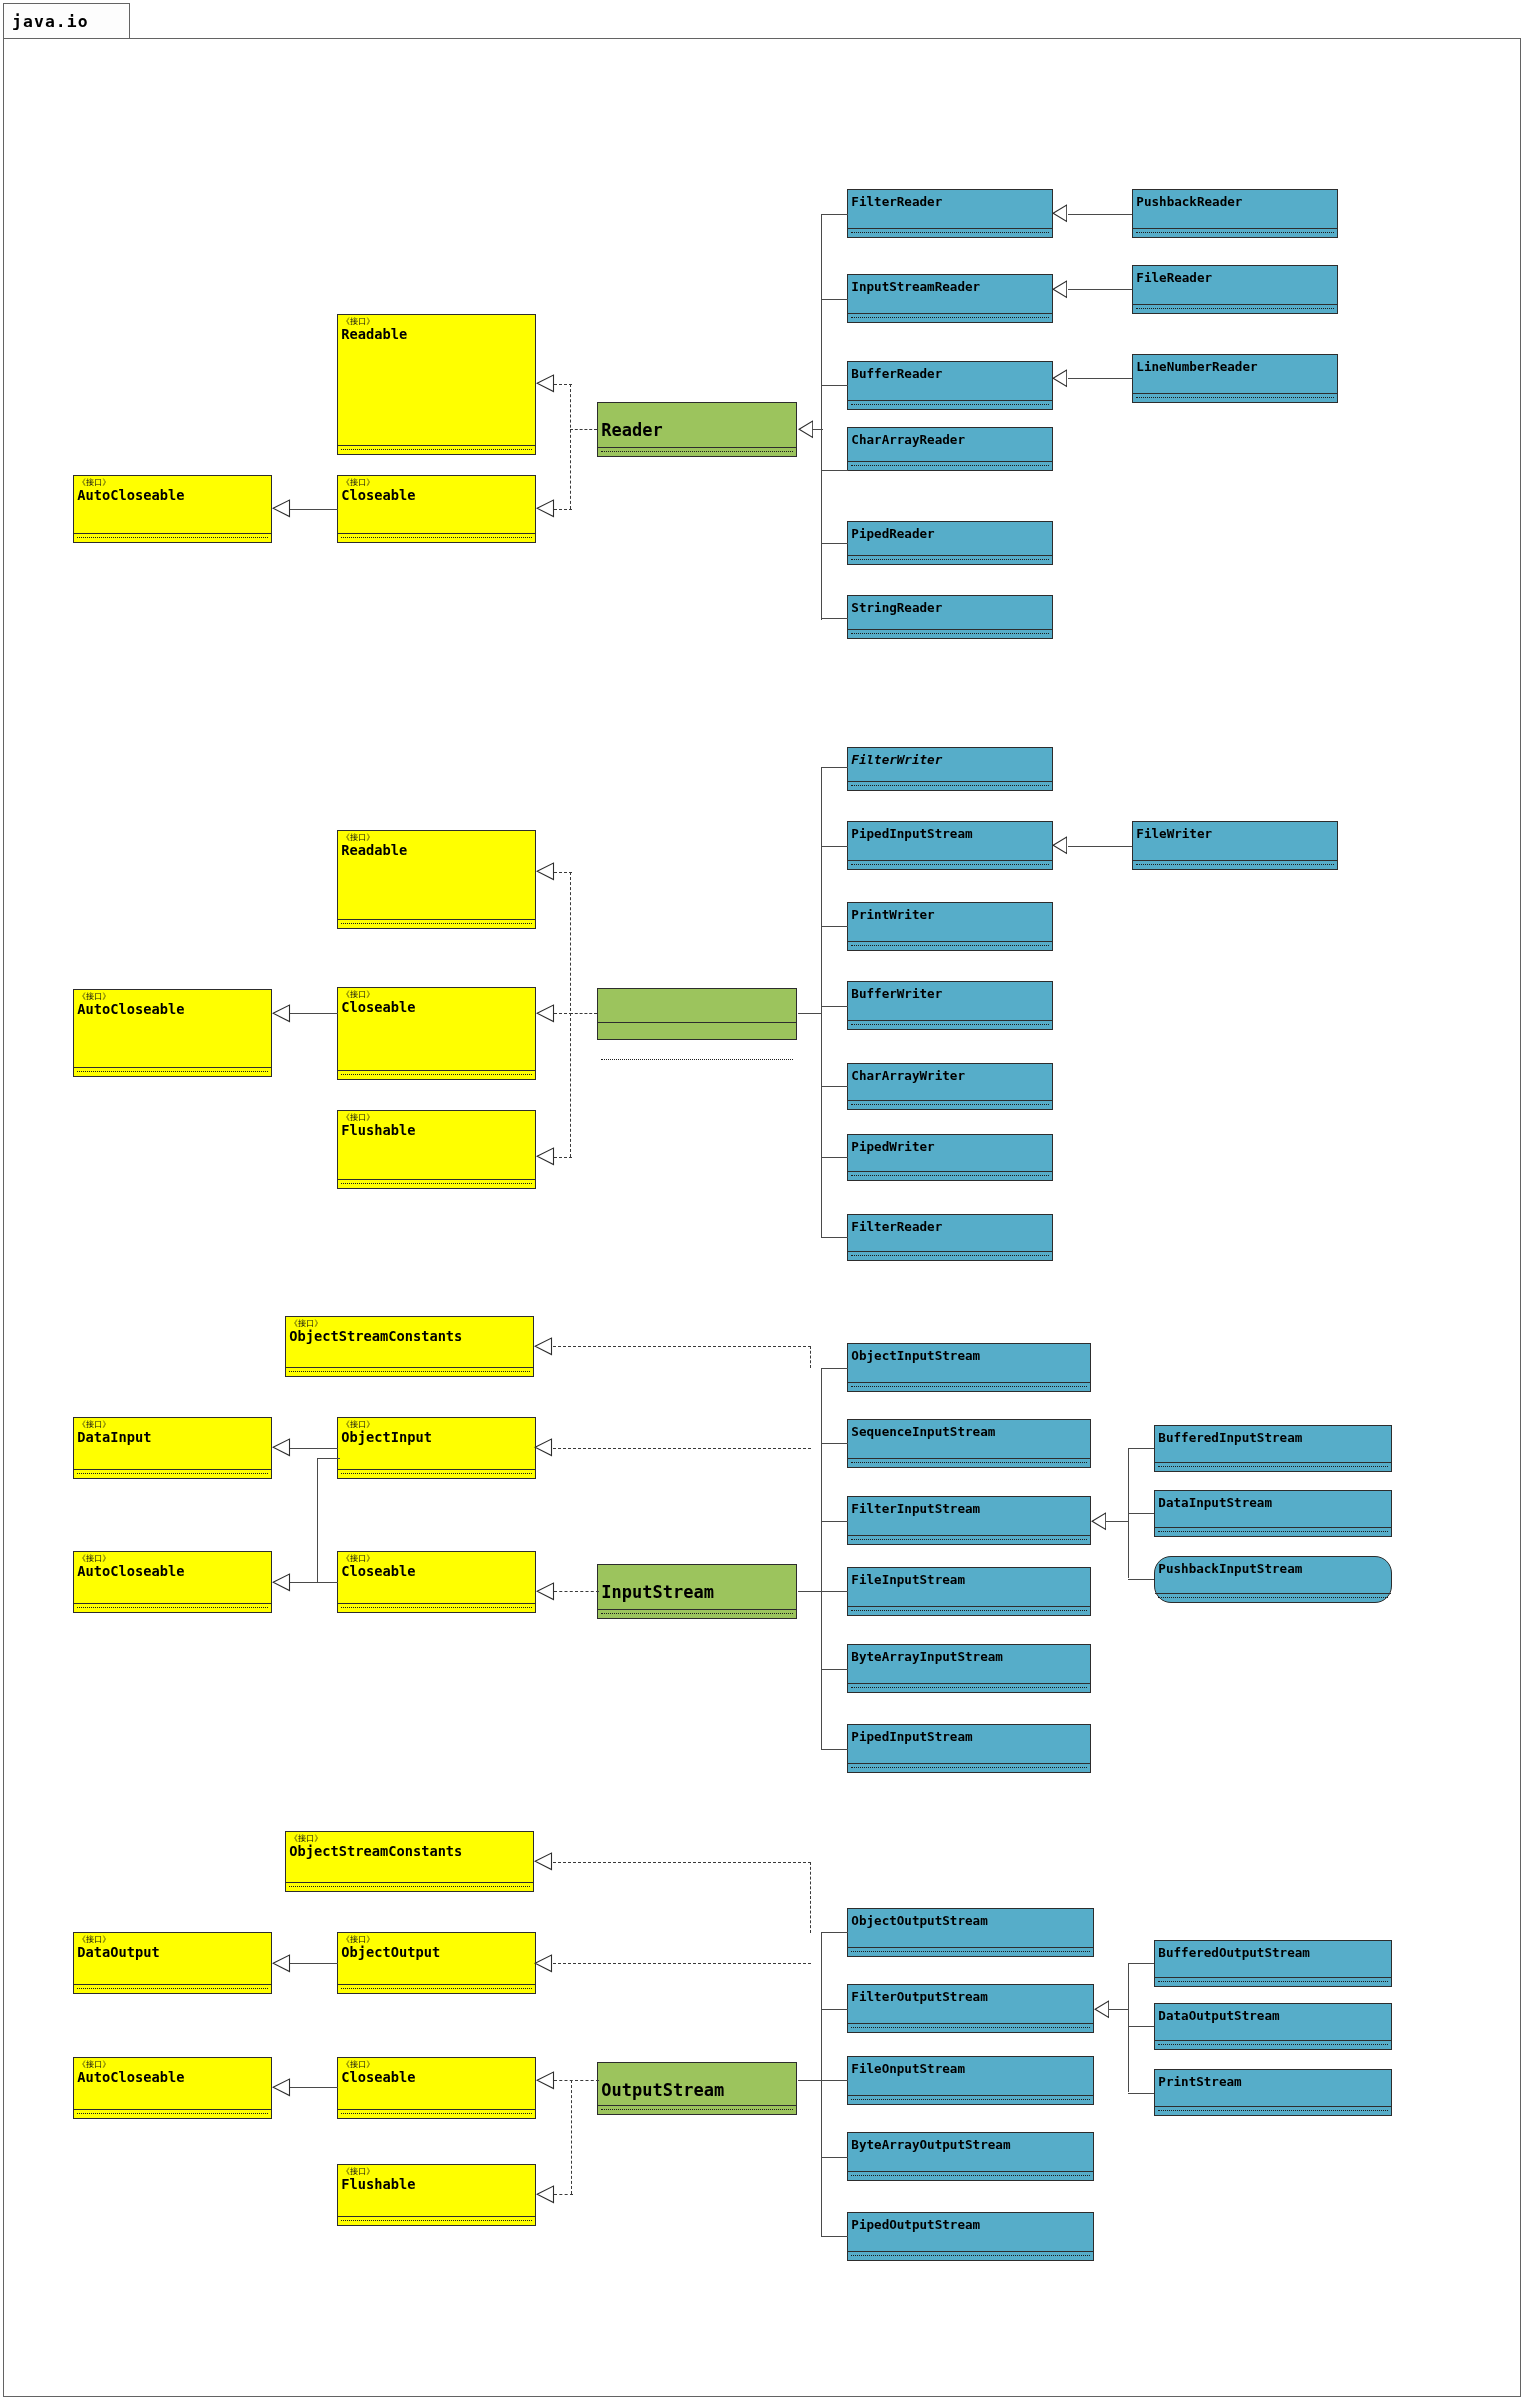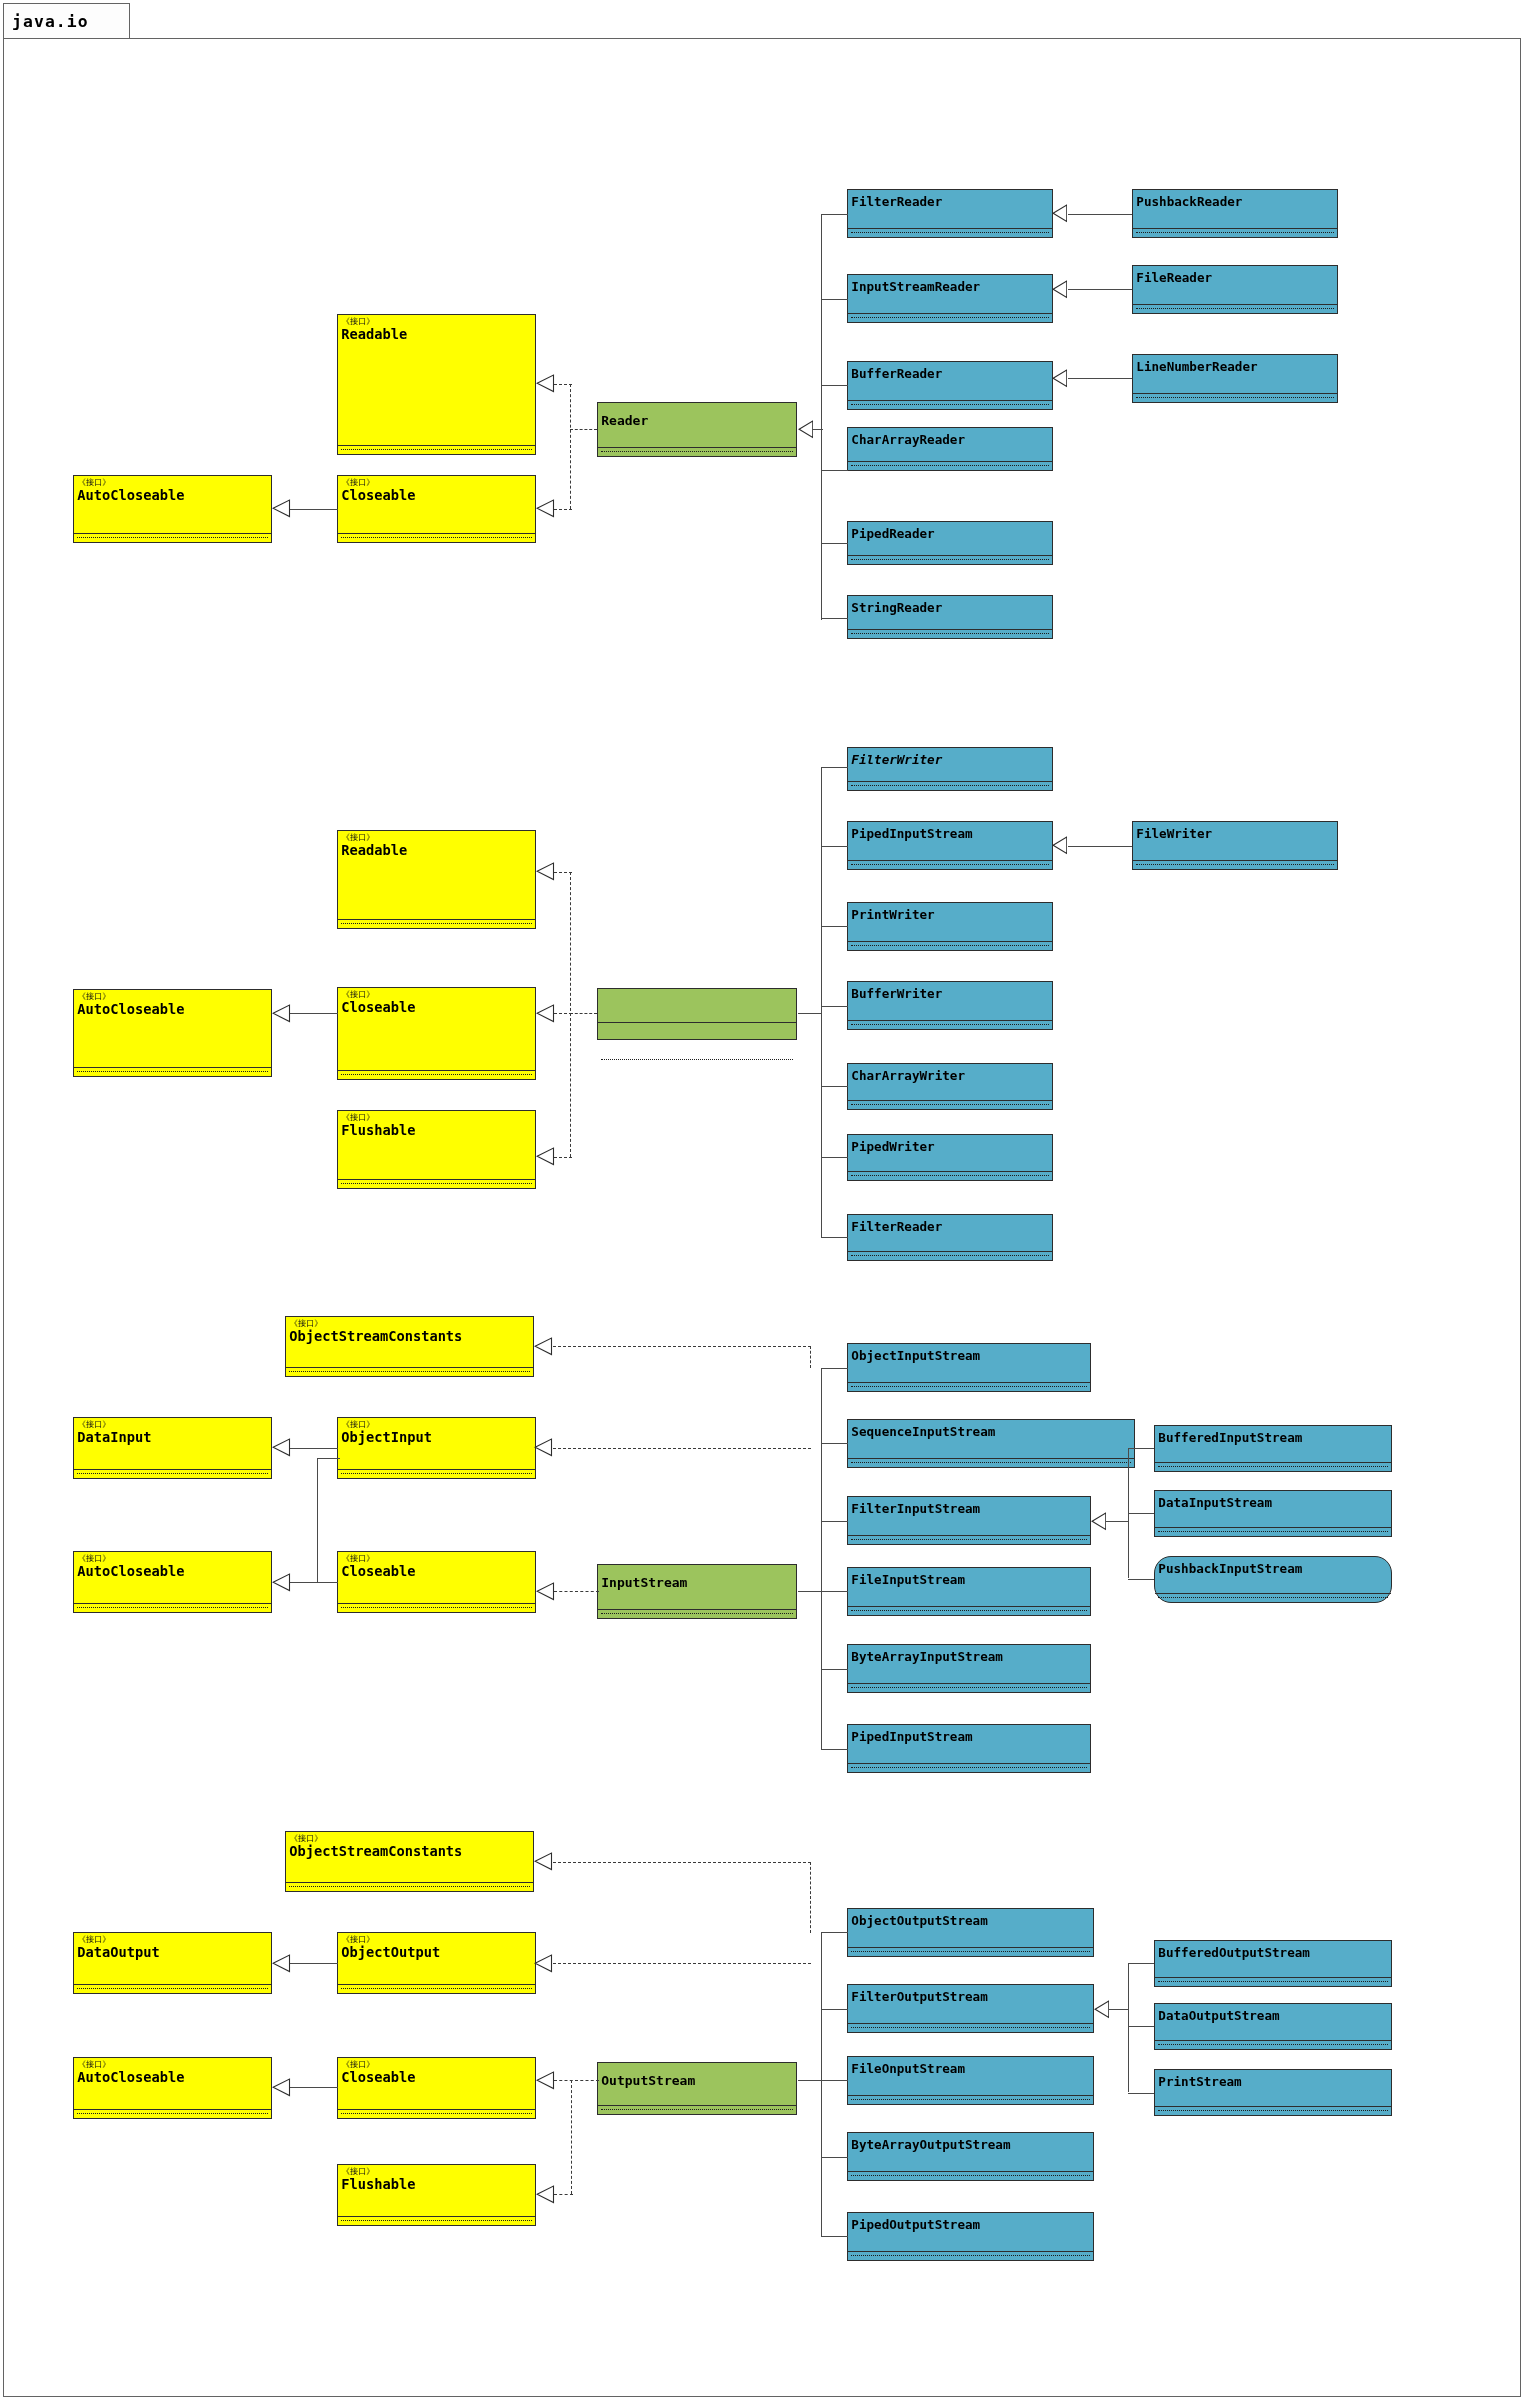--- a/index.html
+++ b/index.html
@@ -24,21 +24,21 @@
   .node .sep{height:0;border-top:1.1px solid #2d2d2d;}
   .node .attrs{height:7.7px;position:relative;}
   .node .attrs:after{content:"";position:absolute;left:2.7px;right:2.7px;top:2.7px;height:0;
                      border-top:1.1px dotted #1d1d1d;}
 
   .iface{background:#ffff00;}
   .iface .nm{font-size:13.7px;top:11px;}
   .cls{background:#56ADC9;}
   .cls .nm{font-size:12.6px;top:4.4px;}
   .absn{background:#9CC45D;}
-  .absn .nm{font-size:13px;top:10px;}
+  .absn .nm{font-size:17px;top:17px;}
 
   
   .ln{position:absolute;background:#4a4a4a;}
   .ln.h{height:1.1px;}
   .ln.v{width:1.1px;}
   .dln{position:absolute;}
   .dln.h{height:0;border-top:1.1px dashed #3a3a3a;}
   .dln.v{width:0;border-left:1.1px dashed #3a3a3a;}
 
   
@@ -399,21 +399,21 @@
     <div class="attrs"></div>
   </div>
 
   <div class="node cls" style="left:847px;top:1343px;width:244px;height:49px;">
     <div class="body">
         <span class="nm">ObjectInputStream</span>
       </div>
     <div class="sep"></div>
     <div class="attrs"></div>
   </div>
-  <div class="node cls" style="left:847px;top:1419px;width:288px;height:49px;">
+  <div class="node cls" style="left:847px;top:1419px;width:244px;height:49px;">
     <div class="body">
         <span class="nm">SequenceInputStream</span>
       </div>
     <div class="sep"></div>
     <div class="attrs"></div>
   </div>
   <div class="node cls" style="left:847px;top:1496px;width:244px;height:49px;">
     <div class="body">
         <span class="nm">FilterInputStream</span>
       </div>

